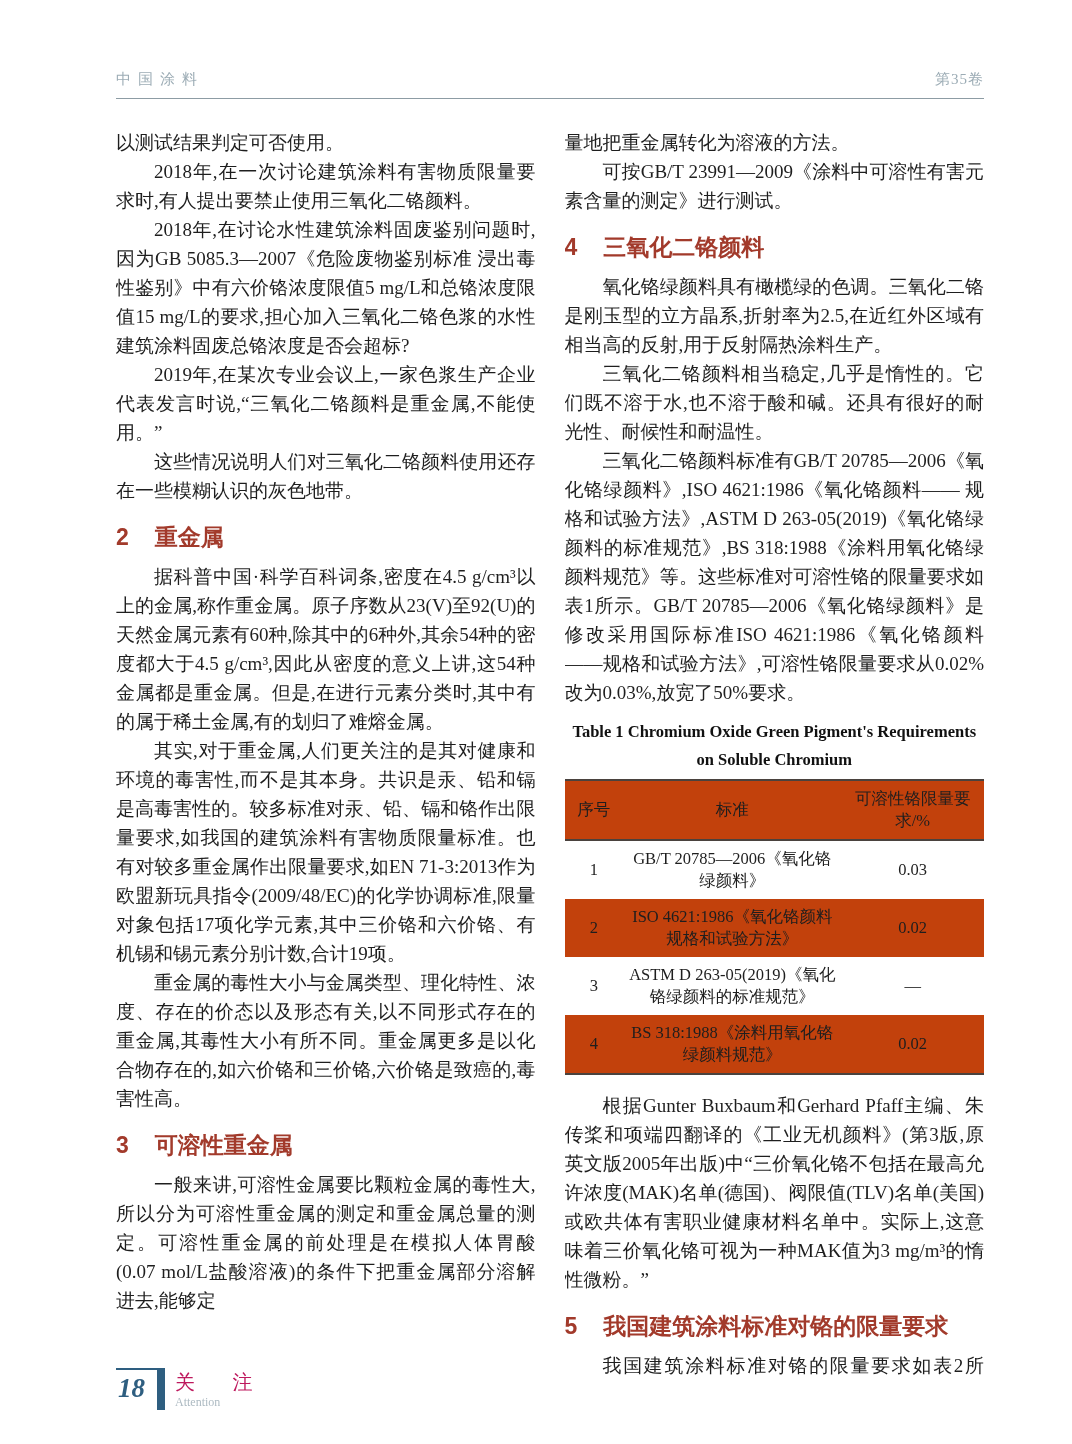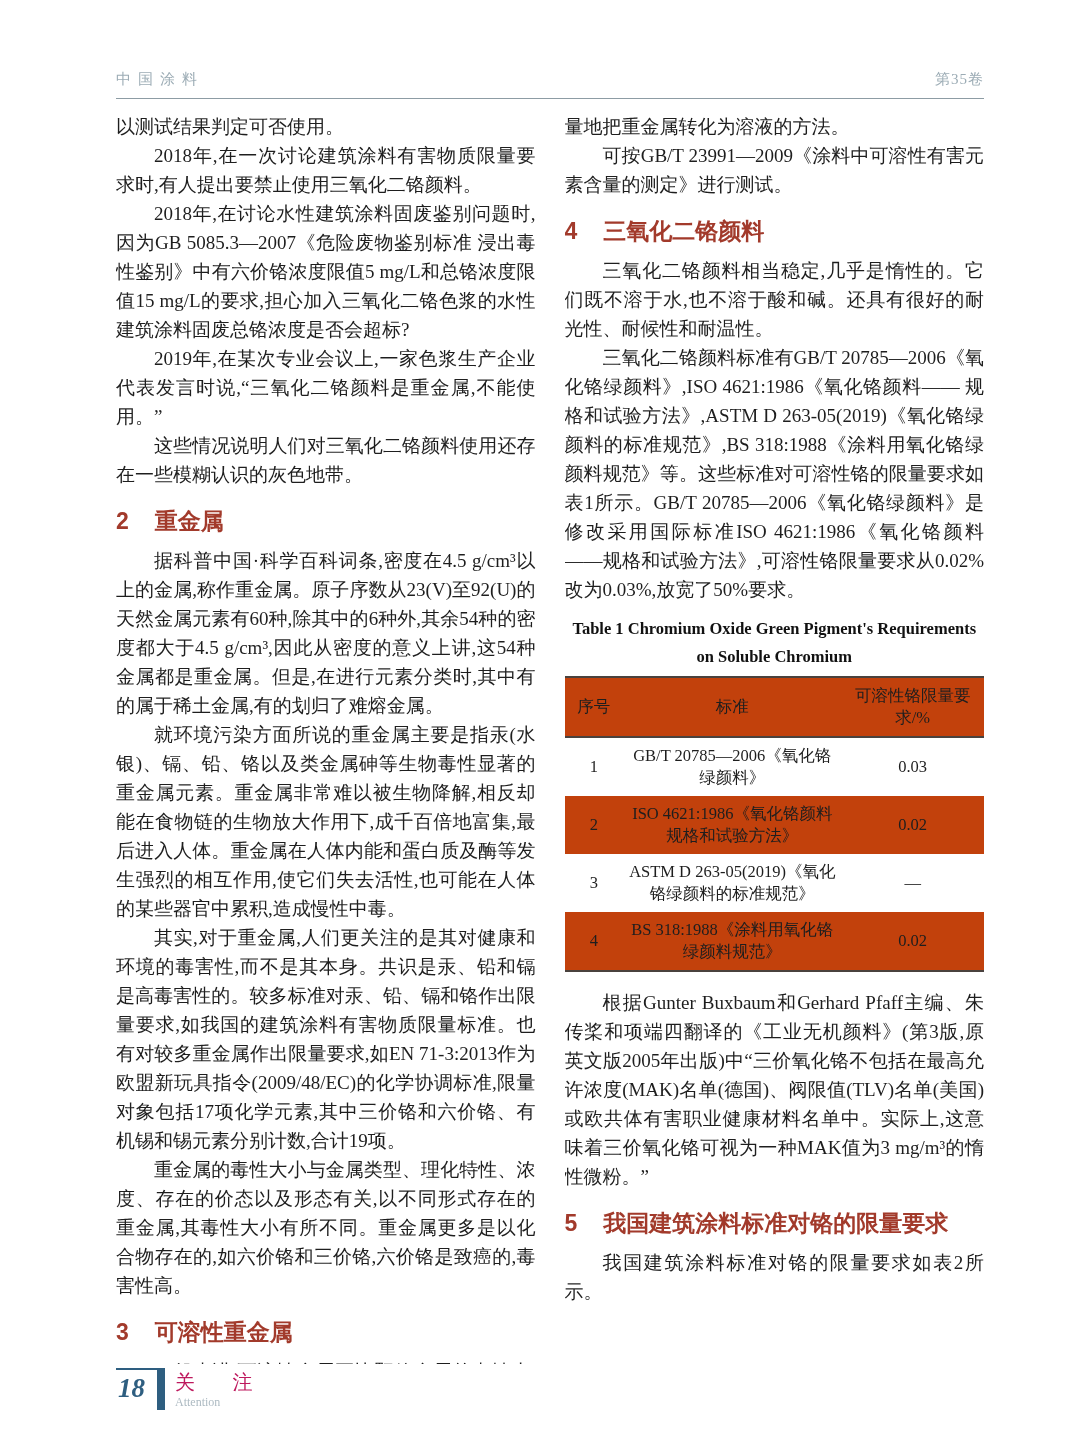--- a/index.html
+++ b/index.html
@@ -5,21 +5,21 @@
   html,body{margin:0;padding:0;background:#ffffff;}
   .page{position:relative;width:1072px;height:1444px;background:#ffffff;overflow:hidden;
         font-family:"Liberation Serif","DejaVu Serif",serif;color:#1e1e1e;}
   
   .hdr{position:absolute;top:70px;left:116px;right:88px;display:flex;justify-content:space-between;
        align-items:center;border-bottom:1px solid #8d9ca4;padding-bottom:9px;
        color:#9cacb5;font-size:15px;}
   .hdr .jname{letter-spacing:7px;}
   .hdr .vol{letter-spacing:1px;}
   
-  .cols{position:absolute;top:112px;left:116px;right:88px;height:1252px;display:flex;gap:29px;overflow:hidden;}
+  .cols{position:absolute;top:128px;left:116px;right:88px;height:1252px;display:flex;gap:29px;overflow:hidden;}
   .col{width:50%;overflow:hidden;}
   p.body-p{margin:0;font-size:19px;line-height:29px;text-align:justify;text-justify:inter-ideograph;}
   p.indent{text-indent:2em;}
   h2.sec-h{margin:17px 0 10px 0;font-family:"Liberation Sans","DejaVu Sans",sans-serif;
            font-size:23px;font-weight:bold;color:#a23a2b;line-height:30px;}
   h2.sec-h .sec-num{margin-right:26px;}
   
   .tblwrap{margin:14px 0 16px 0;}
   .cap-cn{font-family:"Liberation Sans","DejaVu Sans",sans-serif;font-weight:bold;font-size:16px;
           text-align:center;margin:0 0 4px 0;color:#222;}
@@ -56,30 +56,30 @@
 
   <div class="cols">
     <div class="col" id="col-left">
         <p class="body-p">以测试结果判定可否使用。</p>
         <p class="body-p indent">2018年,在一次讨论建筑涂料有害物质限量要求时,有人提出要禁止使用三氧化二铬颜料。</p>
         <p class="body-p indent">2018年,在讨论水性建筑涂料固废鉴别问题时,因为GB 5085.3—2007《危险废物鉴别标准 浸出毒性鉴别》中有六价铬浓度限值5 mg/L和总铬浓度限值15 mg/L的要求,担心加入三氧化二铬色浆的水性建筑涂料固废总铬浓度是否会超标?</p>
         <p class="body-p indent">2019年,在某次专业会议上,一家色浆生产企业代表发言时说,“三氧化二铬颜料是重金属,不能使用。”</p>
         <p class="body-p indent">这些情况说明人们对三氧化二铬颜料使用还存在一些模糊认识的灰色地带。</p>
         <h2 class="sec-h"><span class="sec-num">2</span><span>重金属</span></h2>
         <p class="body-p indent">据科普中国·科学百科词条,密度在4.5 g/cm³以上的金属,称作重金属。原子序数从23(V)至92(U)的天然金属元素有60种,除其中的6种外,其余54种的密度都大于4.5 g/cm³,因此从密度的意义上讲,这54种金属都是重金属。但是,在进行元素分类时,其中有的属于稀土金属,有的划归了难熔金属。</p>
-        <p class="body-p indent">就环境污染方面所说的重金属主要是指汞(水银)、镉、铅、铬以及类金属砷等生物毒性显著的重金属元素。重金属非常难以被生物降解,相反却能在食物链的生物放大作用下,成千百倍地富集,最后进入人体。重金属在人体内能和蛋白质及酶等发生强烈的相互作用,使它们失去活性,也可能在人体的某些器官中累积,造成慢性中毒。</p>
         <p class="body-p indent">其实,对于重金属,人们更关注的是其对健康和环境的毒害性,而不是其本身。共识是汞、铅和镉是高毒害性的。较多标准对汞、铅、镉和铬作出限量要求,如我国的建筑涂料有害物质限量标准。也有对较多重金属作出限量要求,如EN 71-3:2013作为欧盟新玩具指令(2009/48/EC)的化学协调标准,限量对象包括17项化学元素,其中三价铬和六价铬、有机锡和锡元素分别计数,合计19项。</p>
         <p class="body-p indent">重金属的毒性大小与金属类型、理化特性、浓度、存在的价态以及形态有关,以不同形式存在的重金属,其毒性大小有所不同。重金属更多是以化合物存在的,如六价铬和三价铬,六价铬是致癌的,毒害性高。</p>
         <h2 class="sec-h"><span class="sec-num">3</span><span>可溶性重金属</span></h2>
         <p class="body-p indent">一般来讲,可溶性金属要比颗粒金属的毒性大,所以分为可溶性重金属的测定和重金属总量的测定。可溶性重金属的前处理是在模拟人体胃酸(0.07 mol/L盐酸溶液)的条件下把重金属部分溶解进去,能够定</p>
       </div>
     <div class="col" id="col-right">
         <p class="body-p">量地把重金属转化为溶液的方法。</p>
         <p class="body-p indent">可按GB/T 23991—2009《涂料中可溶性有害元素含量的测定》进行测试。</p>
         <h2 class="sec-h"><span class="sec-num">4</span><span>三氧化二铬颜料</span></h2>
+        <p class="body-p indent">氧化铬绿颜料具有橄榄绿的色调。三氧化二铬是刚玉型的立方晶系,折射率为2.5,在近红外区域有相当高的反射,用于反射隔热涂料生产。</p>
         <p class="body-p indent">三氧化二铬颜料相当稳定,几乎是惰性的。它们既不溶于水,也不溶于酸和碱。还具有很好的耐光性、耐候性和耐温性。</p>
         <p class="body-p indent">三氧化二铬颜料标准有GB/T 20785—2006《氧化铬绿颜料》,ISO 4621:1986《氧化铬颜料—— 规格和试验方法》,ASTM D 263-05(2019)《氧化铬绿颜料的标准规范》,BS 318:1988《涂料用氧化铬绿颜料规范》等。这些标准对可溶性铬的限量要求如表1所示。GB/T 20785—2006《氧化铬绿颜料》是修改采用国际标准ISO 4621:1986《氧化铬颜料——规格和试验方法》,可溶性铬限量要求从0.02%改为0.03%,放宽了50%要求。</p>
         <div class="tblwrap">
           <p class="cap-en">Table 1  Chromium Oxide Green Pigment's Requirements</p>
           <p class="cap-en">on Soluble Chromium</p>
           <table class="t1">
             <thead>
               <tr class="rowpink">
                 <th class="col-no">序号</th>
                 <th class="col-std">标准</th>

